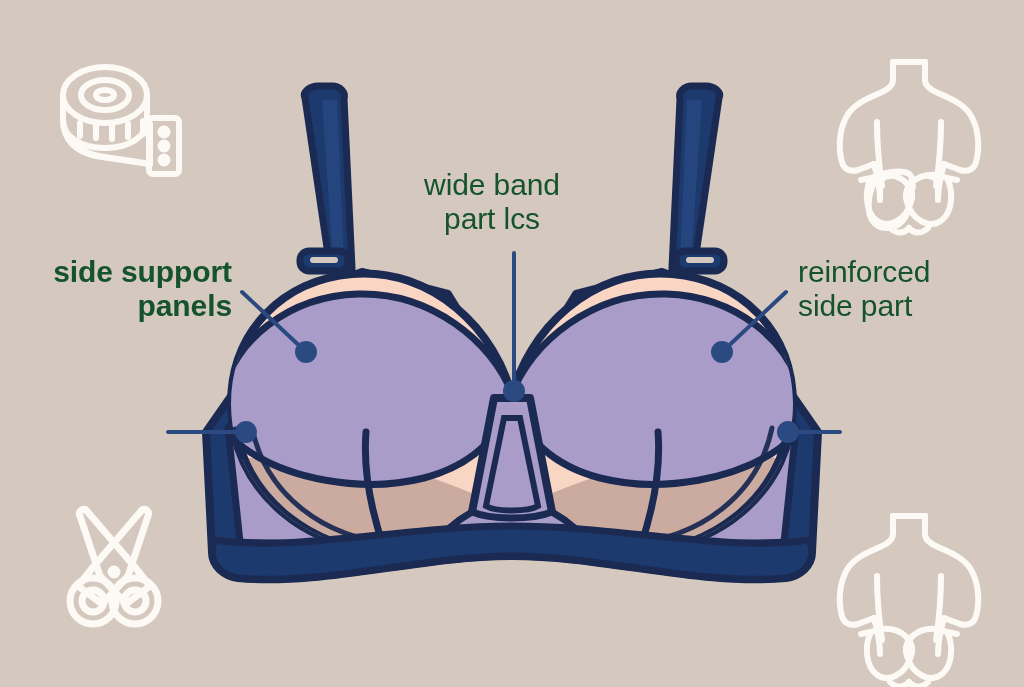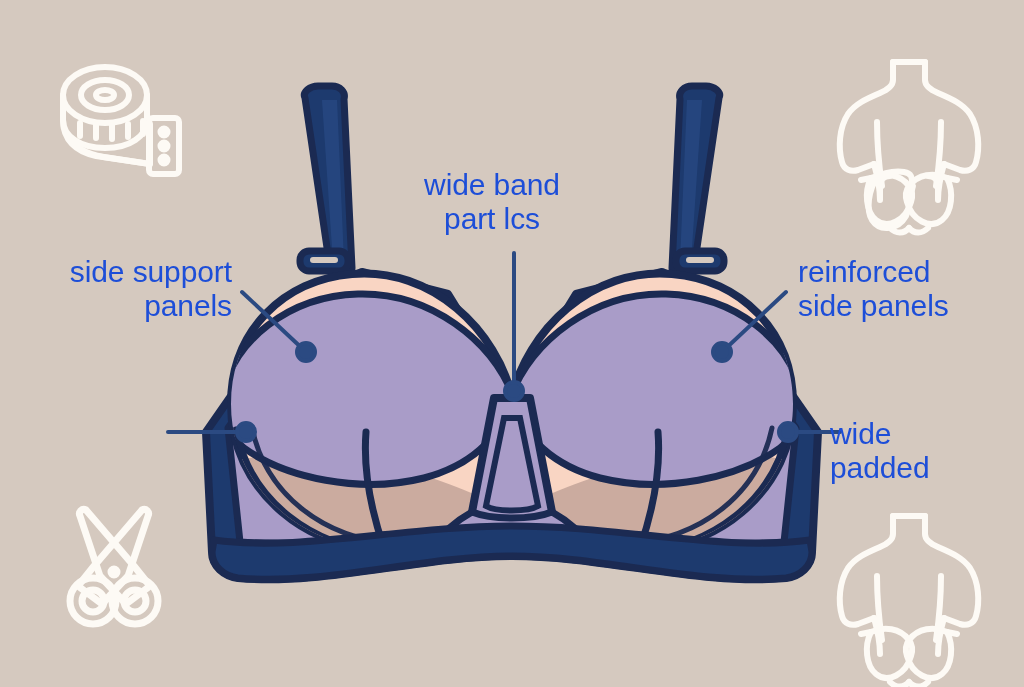--- a/index.html
+++ b/index.html
@@ -20,28 +20,28 @@
   }
   #stage svg.layer {
     position: absolute;
     top: 0;
     left: 0;
     width: 1024px;
     height: 687px;
   }
   .label {
     position: absolute;
-    color: #1d4ed8;
+    color: #14532d;
     font-family: "Liberation Sans", sans-serif;
     font-size: 30px;
     line-height: 1.12;
     white-space: pre;
     letter-spacing: -0.1px;
   }
-  .label.right-al { text-align: right; }
+  .label.right-al { text-align: right; font-weight: bold; }
   .label.center-al { text-align: center; }
   .label.left-al { text-align: left; }
 
   
   #lbl-side-support { left: 36px;  top: 255px; width: 196px; text-align: right; }
   #lbl-band         { left: 36px;  top: 417px; width: 118px; text-align: right; }
   #lbl-wide-band    { left: 392px; top: 168px; width: 200px; text-align: center; }
   #lbl-reinforced   { left: 798px; top: 255px; width: 210px; text-align: left; }
   #lbl-wide-padded  { left: 830px; top: 417px; width: 180px; text-align: left; }
 </style>
@@ -267,18 +267,16 @@
   </svg>
 
   <div class="label right-al" id="lbl-side-support">side support
 panels</div>
 
 
   <div class="label center-al" id="lbl-wide-band">wide band
 part lcs</div>
 
   <div class="label left-al" id="lbl-reinforced">reinforced
-side panels</div>
-
-  <div class="label left-al" id="lbl-wide-padded">wide
-padded</div>
+side part</div>
+
 
 </div>
 
 </body></html>

